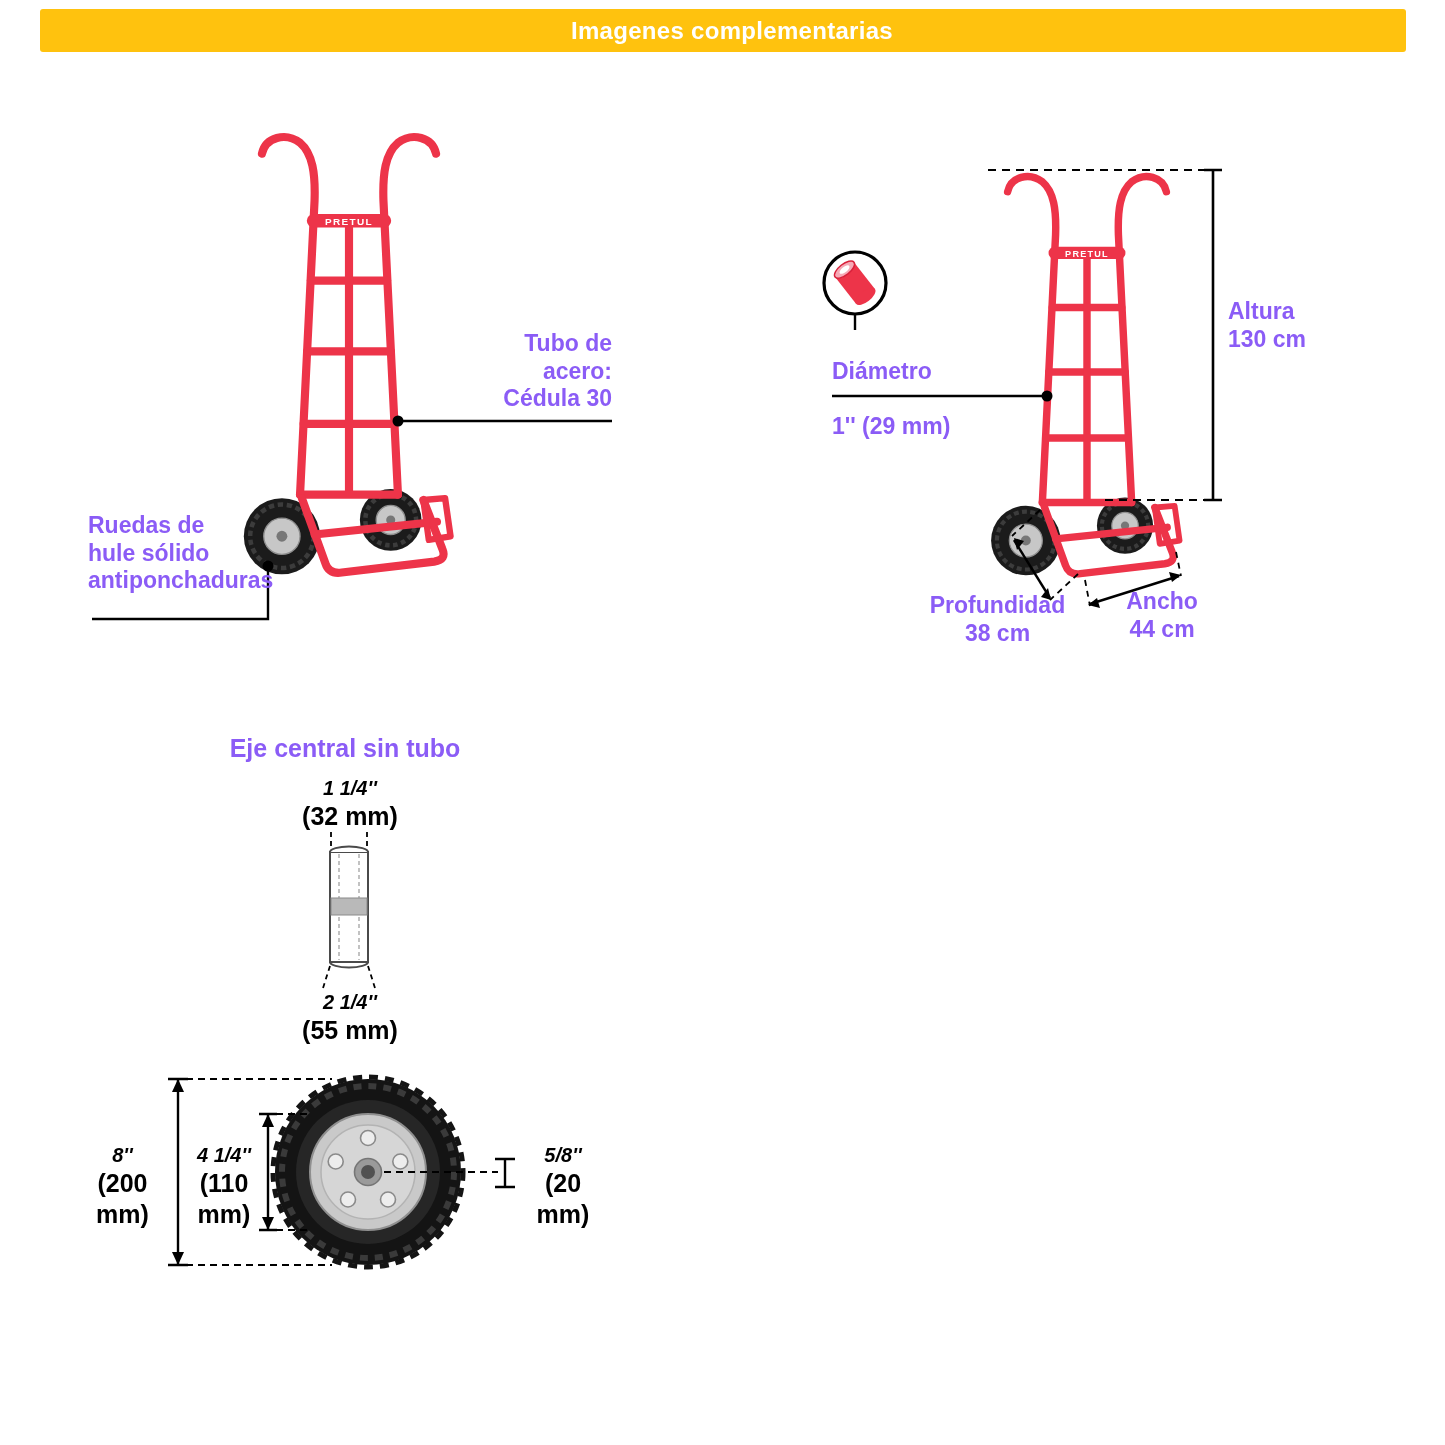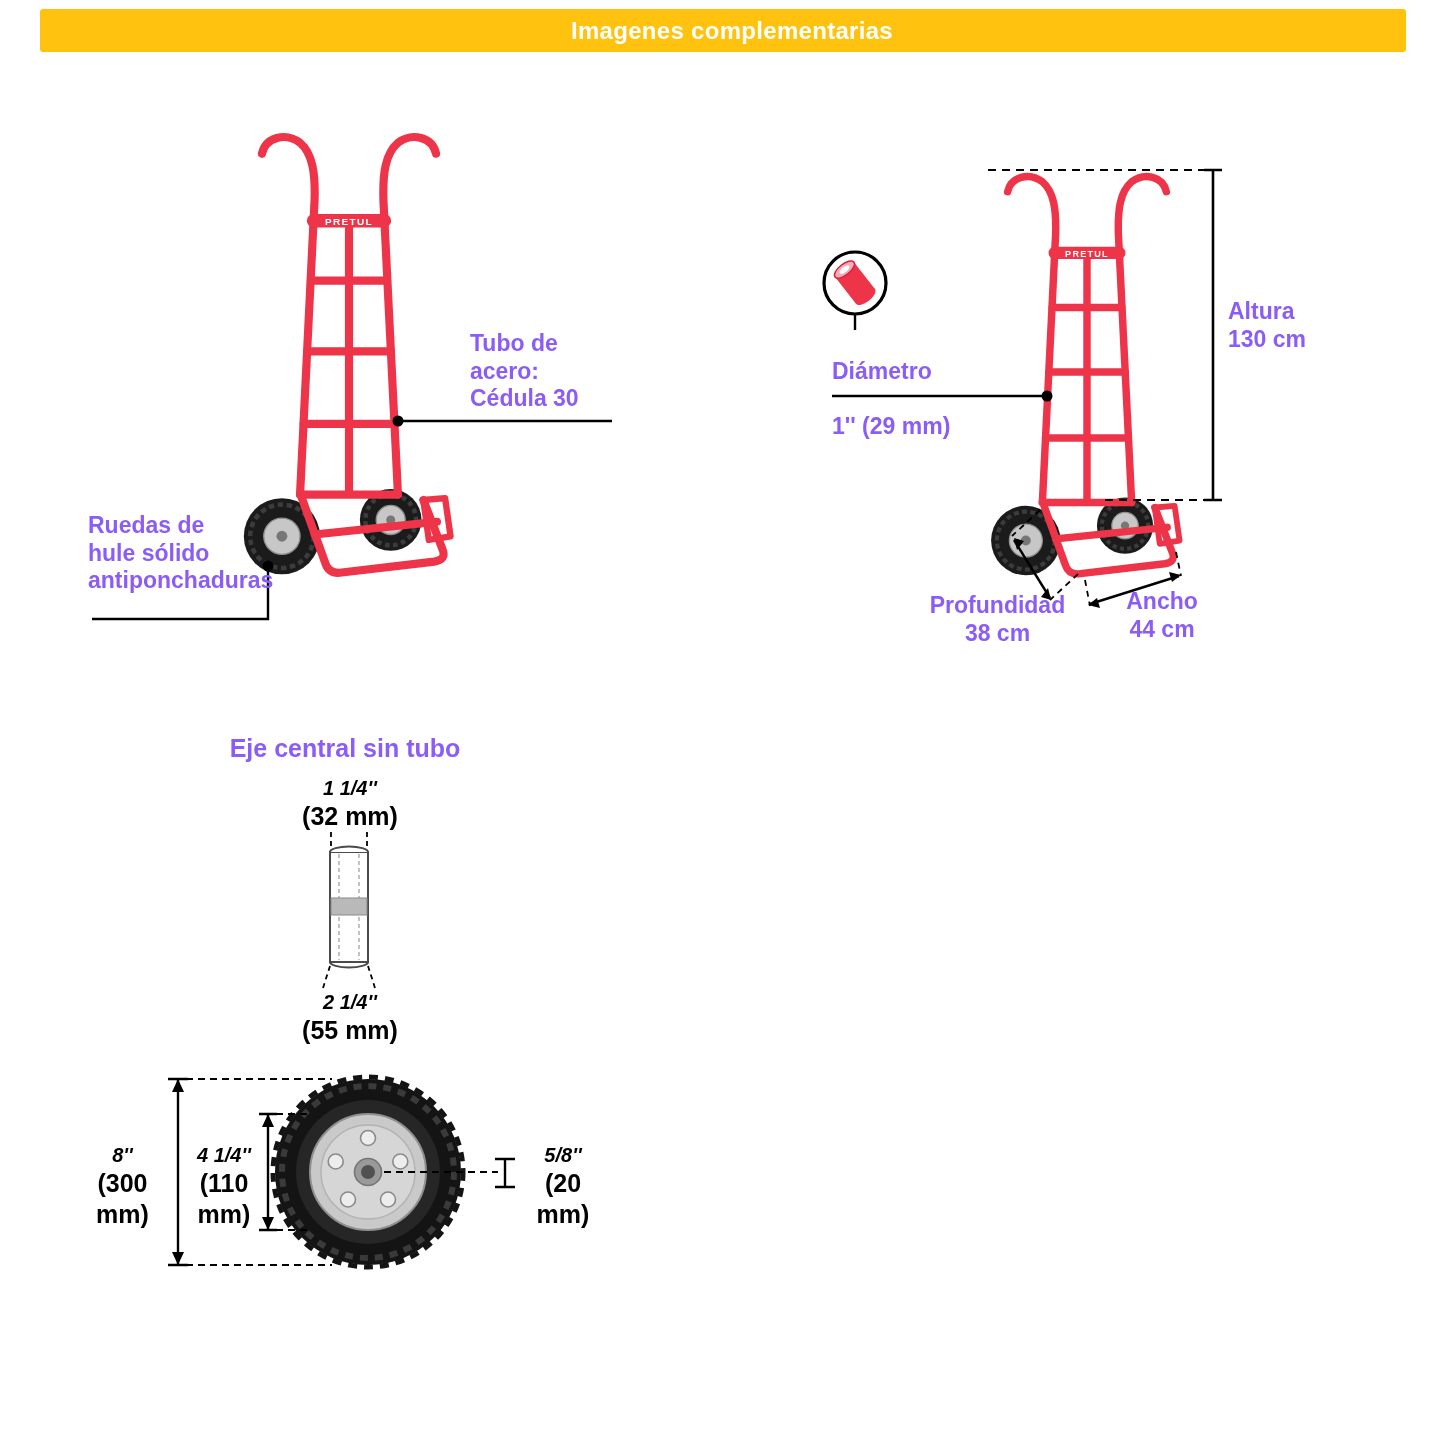--- a/index.html
+++ b/index.html
@@ -176,21 +176,21 @@
       </g>
       <g fill="#000" stroke="none">
         <polygon points="178,1079 172,1092 184,1092"></polygon>
         <polygon points="178,1265 172,1252 184,1252"></polygon>
         <polygon points="268,1114 262,1127 274,1127"></polygon>
         <polygon points="268,1230 262,1217 274,1217"></polygon>
       </g>
     </g>
   </svg>
 
-  <div class="label" style="left:470px;top:330px;width:142px;text-align:left">Tubo de
+  <div class="label" style="left:470px;top:330px;width:142px;text-align:right">Tubo de
 acero:
 Cédula 30</div>
 
   <div class="label" style="left:88px;top:512px;width:200px">Ruedas de
 hule sólido
 antiponchaduras</div>
 
   <div class="label" style="left:832px;top:330px;width:170px">
     <div>Diámetro</div>
     <div>1'' (29 mm)</div>
@@ -212,21 +212,21 @@
     <div class="dim-mm">(32 mm)</div>
   </div>
 
   <div class="dim" style="left:300px;top:990px;width:100px">
     <div class="dim-main">2 1/4''</div>
     <div class="dim-mm">(55 mm)</div>
   </div>
 
   <div class="dim" style="left:70px;top:1143px;width:105px">
     <div class="dim-main">8''</div>
-    <div class="dim-mm">(300 mm)</div>
+    <div class="dim-mm">(200 mm)</div>
   </div>
 
   <div class="dim" style="left:180px;top:1143px;width:88px">
     <div class="dim-main">4 1/4''</div>
     <div class="dim-mm">(110 mm)</div>
   </div>
 
   <div class="dim" style="left:518px;top:1143px;width:90px">
     <div class="dim-main">5/8''</div>
     <div class="dim-mm">(20 mm)</div>

